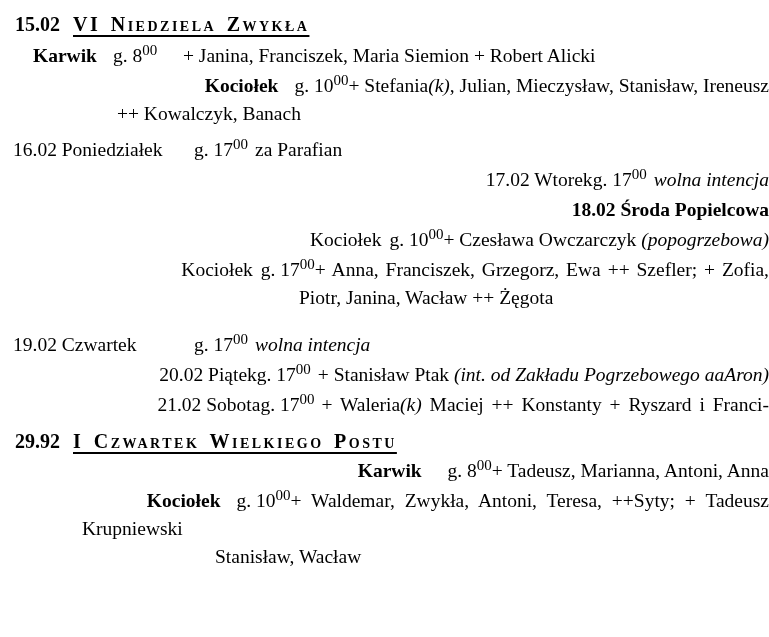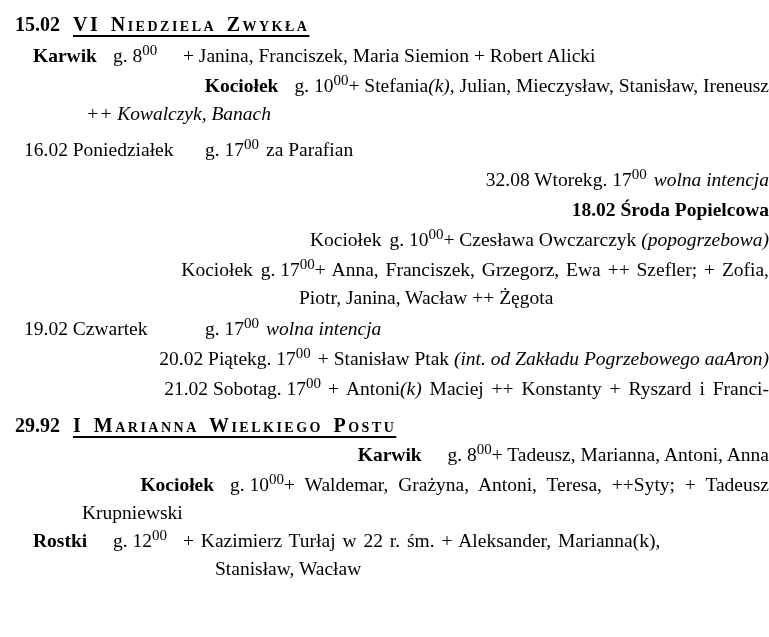--- a/index.html
+++ b/index.html
@@ -23,36 +23,36 @@
   }
   
   .mass{padding-left:33px;}
   .mass .place{display:inline-block;width:80px;font-weight:bold;}
   .mass .time{display:inline-block;width:70px;}
   
   .mass.indent{margin-left:20px;}
   .mass.indent .place{width:75px;font-weight:normal;}
   .mass.indent .time{width:62px;}
   
-  .weekday{padding-left:24px;}
+  .weekday{padding-left:13px;}
   .weekday .wlabel{display:inline-block;width:181px;}
   .weekday .intent{margin-left:7px;}
   .wheader{padding-left:12px;font-weight:bold;}
   
-  .cont-a{padding-left:86px;font-style:italic;}
+  .cont-a{padding-left:117px;}
   .cont-b{padding-left:255px;margin-left:44px;}
   .cont-c{padding-left:253px;}
   .cont-d{padding-left:82px;}
   .cont-e{padding-left:215px;}
   sup{font-size:15px;vertical-align:super;line-height:0;letter-spacing:0;}
   .it{font-style:italic;}
   .ws5{word-spacing:5px;}
   .ws3{word-spacing:3px;}
   .ws2{word-spacing:2px;}
-  .m2{margin-top:2px;text-align:right;} .m4{margin-top:4px;} .m6{margin-top:3px;} .m8{margin-top:8px;}
+  .m2{margin-top:2px;text-align:right;} .m4{margin-top:4px;} .m6{margin-top:19px;} .m8{margin-top:8px;}
 </style>
 </head>
 <body>
 
 <div class="doc">
 
   <div class="row sheader">
     <span class="sdate">15.02</span><span class="stitle">VI Niedziela Zwykła</span>
   </div>
 
@@ -66,21 +66,21 @@
   <div class="row cont-a">
     <span>++ Kowalczyk, Banach</span>
   </div>
 
 
   <div class="row weekday m8">
     <span class="wlabel">16.02 Poniedziałek</span><span class="time"><span>g. 17</span><sup>00</sup></span><span class="intent"><span>za Parafian</span></span>
   </div>
 
   <div class="row weekday m2">
-    <span class="wlabel">32.08 Wtorek</span><span class="time"><span>g. 17</span><sup>00</sup></span><span class="intent"><span class="it">wolna intencja</span></span>
+    <span class="wlabel">17.02 Wtorek</span><span class="time"><span>g. 17</span><sup>00</sup></span><span class="intent"><span class="it">wolna intencja</span></span>
   </div>
 
   <div class="row wheader m2">
     <span>18.02 Środa Popielcowa</span>
   </div>
 
   <div class="row mass indent m2">
     <span class="place">Kociołek</span><span class="time"><span>g. 10</span><sup>00</sup></span><span class="intent"><span>+ Czesława Owczarczyk </span><span class="it">(popogrzebowa)</span></span>
   </div>
 
@@ -93,38 +93,35 @@
 
   <div class="row weekday m6">
     <span class="wlabel">19.02 Czwartek</span><span class="time"><span>g. 17</span><sup>00</sup></span><span class="intent"><span class="it">wolna intencja</span></span>
   </div>
 
   <div class="row weekday m2">
     <span class="wlabel">20.02 Piątek</span><span class="time"><span>g. 17</span><sup>00</sup></span><span class="intent"><span>+ Stanisław Ptak </span><span class="it">(int. od Zakładu Pogrzebowego aaAron)</span></span>
   </div>
 
   <div class="row weekday m2">
-    <span class="wlabel">21.02 Sobota</span><span class="time"><span>g. 17</span><sup>00</sup></span><span class="intent ws3"><span>+ Antoni</span><span class="it">(k)</span><span> Maciej ++ Konstanty + Ryszard i Franci-</span></span>
+    <span class="wlabel">21.02 Sobota</span><span class="time"><span>g. 17</span><sup>00</sup></span><span class="intent ws3"><span>+ Waleria</span><span class="it">(k)</span><span> Maciej ++ Konstanty + Ryszard i Franci-</span></span>
   </div>
 
   <div class="row sheader m8">
-    <span class="sdate">29.92</span><span class="stitle">I Marianna Wielkiego Postu</span>
+    <span class="sdate">29.92</span><span class="stitle">I Czwartek Wielkiego Postu</span>
   </div>
 
   <div class="row mass m2">
     <span class="place">Karwik</span><span class="time"><span>g. 8</span><sup>00</sup></span><span class="intent"><span>+ Tadeusz, Marianna, Antoni, Anna</span></span>
   </div>
 
   <div class="row mass m2">
-    <span class="place">Kociołek</span><span class="time"><span>g. 10</span><sup>00</sup></span><span class="intent ws5"><span>+ Waldemar, Grażyna, Antoni, Teresa, ++Syty; + Tadeusz</span></span>
+    <span class="place">Kociołek</span><span class="time"><span>g. 10</span><sup>00</sup></span><span class="intent ws5"><span>+ Waldemar, Zwykła, Antoni, Teresa, ++Syty; + Tadeusz</span></span>
   </div>
   <div class="row cont-d">
     <span>Krupniewski</span>
   </div>
 
-  <div class="row mass">
-    <span class="place">Rostki</span><span class="time"><span>g. 12</span><sup>00</sup></span><span class="intent ws2"><span>+ Kazimierz Turłaj w 22 r. śm. + Aleksander, Marianna(k),</span></span>
-  </div>
   <div class="row cont-e">
     <span>Stanisław, Wacław</span>
   </div>
 
 </div>
 
 </body></html>

